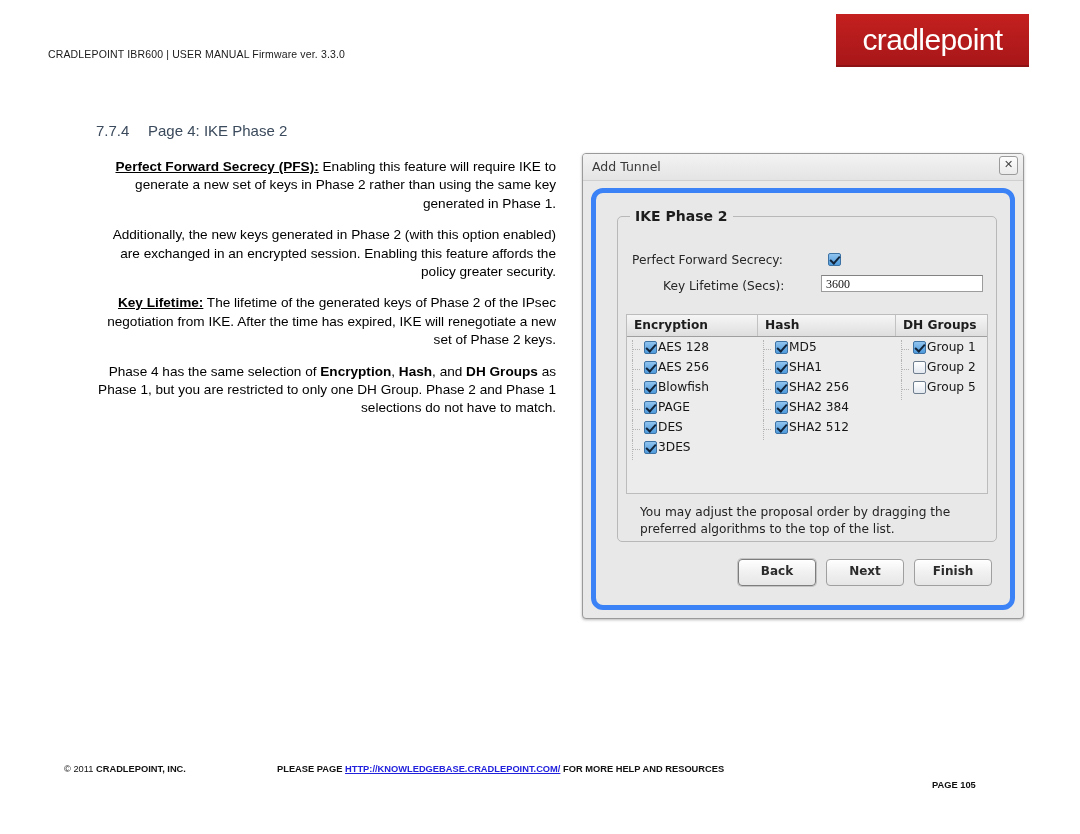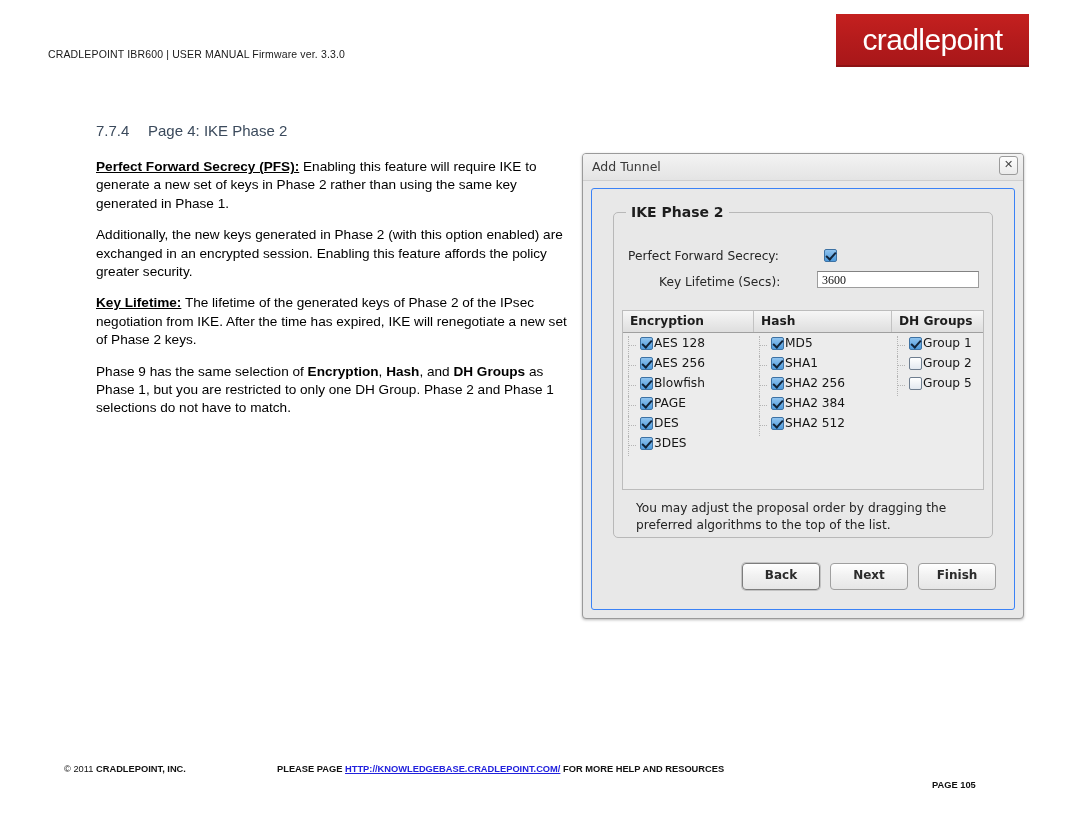--- a/index.html
+++ b/index.html
@@ -62,21 +62,21 @@
   
   .copy {
     position: absolute;
     left: 96px;
     top: 158px;
     width: 472px;
     font-size: 13.6px;
     line-height: 18.4px;
     color: #000;
   }
-  .copy p { margin: 0 0 13px 0; }
+  .copy p { margin: 0 12px 13px 0; text-align: right; }
   .copy p:last-child { margin-bottom: 0; }
   .u-b { font-weight: bold; text-decoration: underline; }
   .b { font-weight: bold; }
 
   
   .dialog {
     position: absolute;
     left: 582px;
     top: 153px;
     width: 440px;
@@ -116,22 +116,22 @@
     color: #444;
     cursor: pointer;
   }
   .dialog-body {
     position: absolute;
     left: 8px;
     top: 34px;
     right: 8px;
     bottom: 8px;
     background: #e8e8e8;
-    border: 1px solid #3b82f6;
-    border-radius: 3px;
+    border: 5px solid #3b82f6;
+    border-radius: 12px;
   }
 
   
   .fieldset {
     position: absolute;
     left: 21px;
     top: 23px;
     width: 378px;
     height: 324px;
     border: 1px solid #b8b8b8;
@@ -332,21 +332,21 @@
 
 <div class="copy">
   <p>
     <span class="u-b">Perfect Forward Secrecy (PFS):</span><span> Enabling this feature will require IKE to generate a new set of keys in Phase 2 rather than using the same key generated in Phase 1.</span>
   </p>
   <p>Additionally, the new keys generated in Phase 2 (with this option enabled) are exchanged in an encrypted session. Enabling this feature affords the policy greater security.</p>
   <p>
     <span class="u-b">Key Lifetime:</span><span> The lifetime of the generated keys of Phase 2 of the IPsec negotiation from IKE. After the time has expired, IKE will renegotiate a new set of Phase 2 keys.</span>
   </p>
   <p>
-    <span>Phase 9 has the same selection of </span><span class="b">Encryption</span><span>, </span><span class="b">Hash</span><span>, and </span><span class="b">DH Groups</span><span> as Phase 1, but you are restricted to only one DH Group. Phase 2 and Phase 1 selections do not have to match.</span>
+    <span>Phase 4 has the same selection of </span><span class="b">Encryption</span><span>, </span><span class="b">Hash</span><span>, and </span><span class="b">DH Groups</span><span> as Phase 1, but you are restricted to only one DH Group. Phase 2 and Phase 1 selections do not have to match.</span>
   </p>
 </div>
 
 <div class="dialog">
 
   <div class="dialog-titlebar">
     <div class="dialog-title">Add Tunnel</div>
     <div class="dialog-close">✕</div>
   </div>
 

